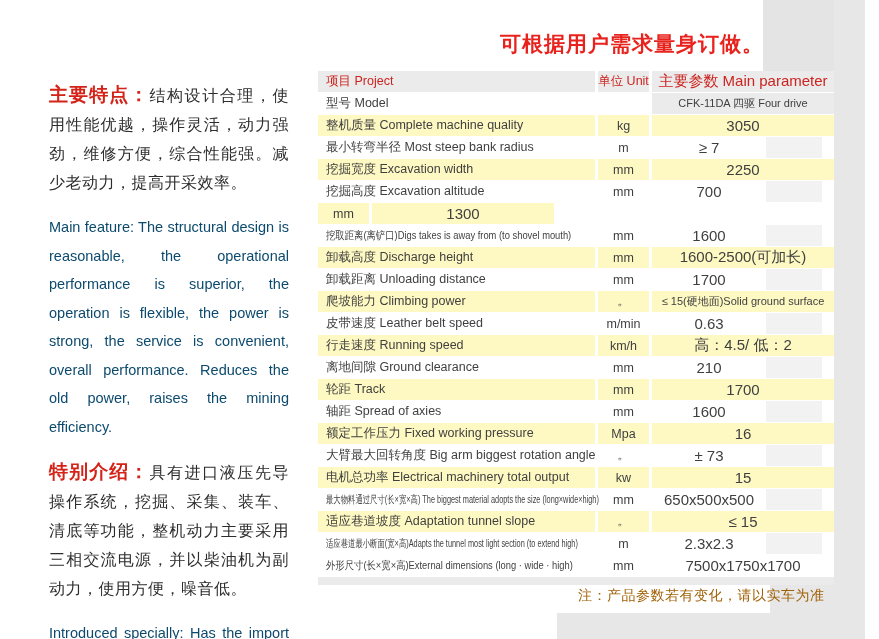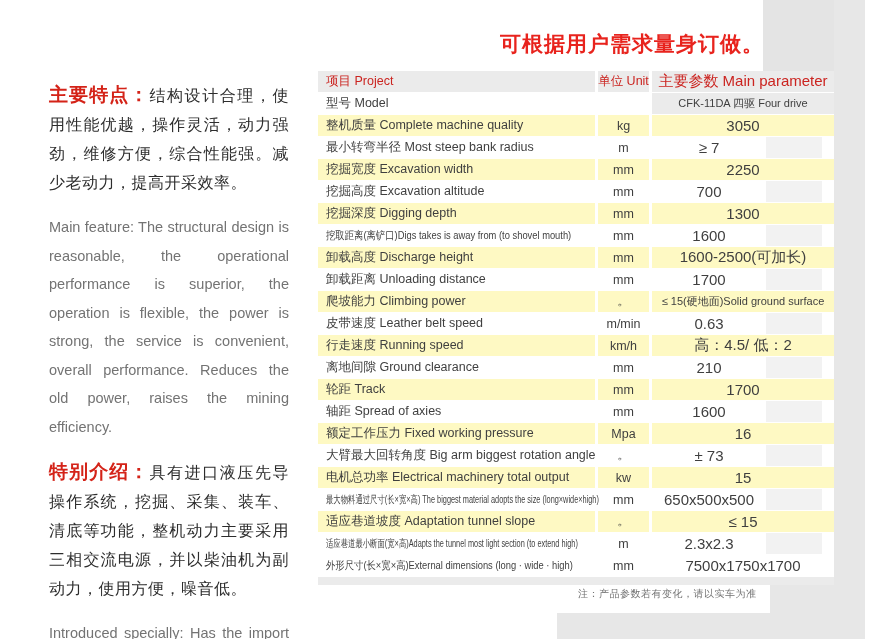--- a/index.html
+++ b/index.html
@@ -14,21 +14,21 @@
 
   
   #headline{position:absolute;left:500px;top:30px;width:280px;
             font-size:21px;font-weight:600;color:#e8231d;letter-spacing:1px;white-space:nowrap;}
 
   
   #intro{position:absolute;left:33px;top:64px;width:272px;}
   #intro p{margin:16px;}
   .zh{font-size:16px;line-height:29px;color:#2d2d2d;text-align:justify;letter-spacing:0.5px;}
   .sec-title{color:#d42318;font-weight:bold;font-size:19px;letter-spacing:0;}
-  .en{font-size:14.5px;line-height:28.5px;color:#737373;text-align:justify;margin-top:1px !important;}
+  .en{font-size:14.5px;line-height:28.5px;color:#0c4a6e;text-align:justify;margin-top:1px !important;}
   .gap{margin-top:7px !important;}
 
   
   #spec-table{position:absolute;left:318px;top:71px;width:516px;}
   .trow{display:flex;height:21px;margin-bottom:1px;}
   .cell{display:flex;align-items:center;white-space:nowrap;}
   .project{width:277px;margin-right:3px;padding-left:8px;box-sizing:border-box;font-size:12.5px;overflow:visible;}
   .unit{width:51px;margin-right:3px;justify-content:center;font-size:12.5px;}
   .param{width:182px;justify-content:center;font-size:15px;}
   .trow.header .cell{background:#ebebeb;color:#cb2420;}
@@ -36,21 +36,21 @@
   .trow.model .param{background:#ebebeb;}
   .trow.white .param{background:linear-gradient(to right,#f2f2f2 170px,#ffffff 170px);}
   .trow.white .vbox{width:114px;height:100%;background:#ffffff;display:flex;align-items:center;justify-content:center;}
   .trow.white .param{justify-content:flex-start;}
   .proj-sm{font-size:11px;transform:scaleX(0.85);transform-origin:left center;}
   .proj-xs{font-size:10.5px;transform:scaleX(0.70);transform-origin:left center;}
   .val-sm{font-size:11px;}
   #table-footer-bar{height:8px;background:#ebebeb;margin-top:0px;}
 
   
-  #note{position:absolute;left:578px;top:587px;font-size:10px;color:#737373;letter-spacing:0.5px;}
+  #note{position:absolute;left:578px;top:587px;font-size:14px;color:#a16207;letter-spacing:0.5px;}
 </style>
 </head>
 <body>
 
 <div id="page">
 
   <div class="shade" id="shade-right"></div>
   <div class="shade" id="shade-topright"></div>
   <div class="shade" id="shade-bottomright"></div>
   <div class="shade" id="shade-bottom"></div>
@@ -106,23 +106,20 @@
         <div class="trow white">
           <div class="cell project">
             <span>挖掘高度 Excavation altitude</span>
           </div>
           <div class="cell unit">mm</div>
           <div class="cell param">
             <div class="vbox">700</div>
           </div>
         </div>
         <div class="trow gray">
-          <div class="cell project">
-            <span>挖掘深度 Digging depth</span>
-          </div>
           <div class="cell unit">mm</div>
           <div class="cell param">1300</div>
         </div>
         <div class="trow white">
           <div class="cell project">
             <span class="proj-sm">挖取距离(离铲口)Digs takes is away from (to shovel mouth)</span>
           </div>
           <div class="cell unit">mm</div>
           <div class="cell param">
             <div class="vbox">1600</div>

